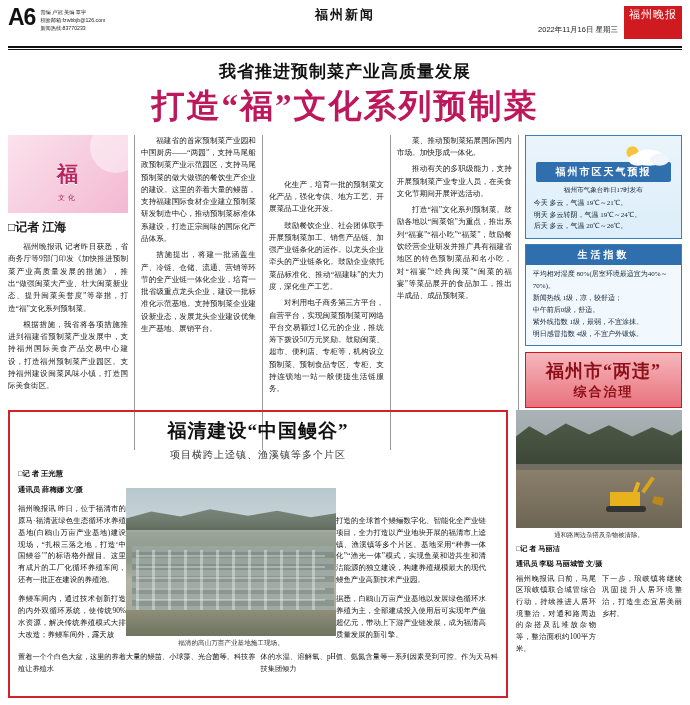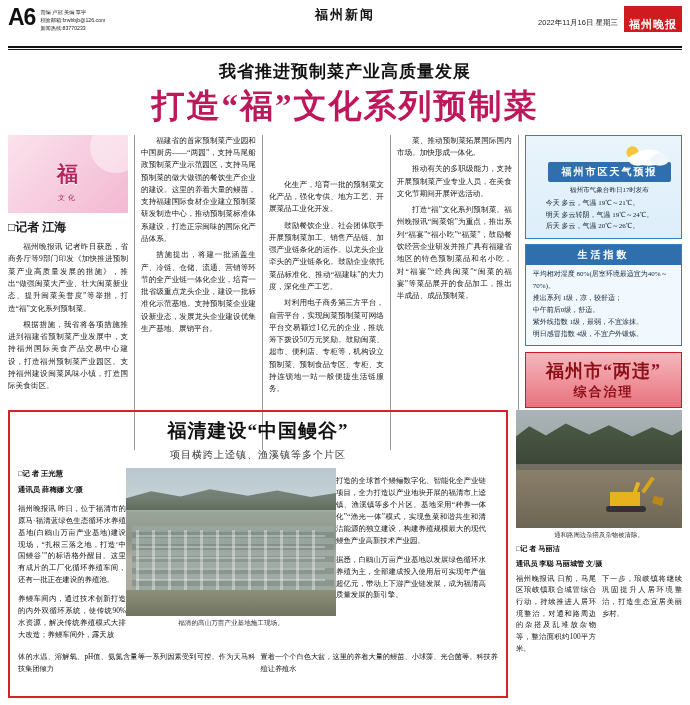--- a/index.html
+++ b/index.html
@@ -34,23 +34,23 @@
     position:absolute; left:0; right:0; top:6px; text-align:center;
     font-size: 13px; font-weight:bold; letter-spacing:2px;
     font-family:"Liberation Serif", serif;
   }
   .mh-right { display:flex; align-items:flex-start; gap:6px; position:relative; z-index:2;}
   .mh-date {
     font-size: 7.5px; color:#222; font-family:"Liberation Sans", sans-serif;
     align-self:flex-end; padding-bottom:4px;
   }
   .logo-box {
-    width: 58px; height: 26px; background:#cf1b20; color:#fff;
-    font-size: 11px; font-weight:bold; line-height:13px;
-    text-align:center; padding-top:12px; letter-spacing:1px;
+    width: 58px; height: 33px; background:#cf1b20; color:#fff;
+    font-size: 11px; font-weight:normal; line-height:13px;
+    text-align:center; padding-top:2px; letter-spacing:1px;
   }
   .rule-top { height:2px; background:#111; margin:0 8px; }
   .rule-thin { height:1px; background:#111; margin:1px 8px 0 8px; }
 
   
   .headline-wrap { text-align:center; padding: 10px 0 6px 0; }
   .sub-headline {
     font-size: 17px; font-weight:bold; letter-spacing:1px; color:#111;
     margin-bottom: 6px;
   }
@@ -89,21 +89,21 @@
   .culture-img:after{
     content:""; position:absolute; right:-14px; top:-14px; width:52px; height:52px;
     border-radius:50%; background:rgba(255,255,255,.45);
   }
   .byline { font-size:12px; font-weight:bold; margin: 2px 0 4px 0; }
 
   
   .rail { width: 164px; }
   .weather-card {
     border:1px solid #3b7fb8; background:linear-gradient(180deg,#eaf4fb,#dceefa);
-    padding:0 0 5px 12px; margin-bottom:5px; position:relative; overflow:hidden;
+    padding:0 0 5px 0; margin-bottom:5px; position:relative; overflow:hidden;
   }
   .cloud {
     position:absolute; right:8px; top:6px; width:54px; height:26px;
   }
   .w-title {
     background:#2f6fae; color:#fff; font-size:10px; font-weight:bold;
     text-align:center; letter-spacing:2px; padding:3px 0; margin:26px 10px 4px 10px;
     border-radius:2px;
   }
   .w-issue { font-size:6.6px; text-align:center; color:#123; margin-bottom:3px;}
@@ -130,21 +130,21 @@
   .feature {
     position:absolute; left:8px; top:410px; width: 500px; height: 288px;
     border:2px solid #d2232a; padding:6px 8px;
   }
   .feat-title {
     text-align:center; font-size:19px; font-weight:bold; letter-spacing:1px;
   }
   .feat-sub {
     text-align:center; font-size:10px; color:#333; margin-top:4px; letter-spacing:1px;
   }
-  .feat-body { display:flex; margin-top:6px; }
+  .feat-body { display:flex; margin-top:6px;align-items:flex-end; }
   .feat-left { width:108px; font-size:7.4px; line-height:1.6; text-align:justify; }
   .feat-left .byl { font-weight:bold; margin-bottom:4px; font-size:7.4px;}
   .feat-mid { width:210px; }
   .feat-photo {
     width:210px; height:148px;
     background:
       linear-gradient(180deg,#b9c7cf 0%, #c6d2d6 22%, #9aa59a 30%, #8d9687 48%, #b3b2a6 62%, #9fa595 100%);
     position:relative; overflow:hidden;
   }
   .feat-photo .hill{
@@ -250,21 +250,21 @@
       <p>化生产，培育一批的预制菜文化产品，强化专供、地方工艺、开展菜品工业化开发。</p>
       <p>鼓励餐饮企业、社会团体联手开展预制菜加工、销售产品链、加强产业链条化的运作。以龙头企业牵头的产业链条化。鼓励企业依托菜品标准化、推动“福建味”的大力度，深化生产工艺。</p>
       <p>对利用电子商务第三方平台，自营平台，实现闽菜预制菜可网络平台交易额过1亿元的企业，推统筹下拨设50万元奖励。鼓励闽菜、超市、便利店、专柜等，机构设立预制菜、预制食品专区、专柜、支持连锁地一站一般便捷生活链服务。</p>
     </div>
 
     <div class="vline"></div>
 
     <div class="col c4">
       <p>菜、推动预制菜拓展国际国内市场。加快形成一体化。</p>
       <p>推动有关的多职级能力，支持开展预制菜产业专业人员，在美食文化节期间开展评选活动。</p>
-      <p>打造“福”文化系列预制菜。福州晚报讯“闽菜馆”为重点，推出系列“福宴”“福小吃”“福菜”，鼓励餐饮经营企业研发并推广具有福建省地区的特色预制菜品和名小吃，对“福宴”“经典闽菜”“闽菜的福宴”等菜品展开的食品加工，推出半成品、成品预制菜。</p>
+      <p>打造“福”文化系列预制菜。鼓励各地以“闽菜馆”为重点，推出系列“福宴”“福小吃”“福菜”，鼓励餐饮经营企业研发并推广具有福建省地区的特色预制菜品和名小吃，对“福宴”“经典闽菜”“闽菜的福宴”等菜品展开的食品加工，推出半成品、成品预制菜。</p>
     </div>
 
     <div class="vline"></div>
 
     <div class="rail">
 
       <div class="weather-card">
         <svg class="cloud" viewBox="0 0 80 36">
           <circle cx="20" cy="14" r="9" fill="#f7c53d"></circle>
           <ellipse cx="44" cy="22" rx="22" ry="12" fill="#ffffff"></ellipse>
@@ -277,21 +277,21 @@
           <div>今天 多云，气温 19℃～21℃。</div>
           <div>明天 多云转阴，气温 19℃～24℃。</div>
           <div>后天 多云，气温 20℃～26℃。</div>
         </div>
       </div>
 
       <div class="index-card">
         <div class="index-title">生活指数</div>
         <div class="index-body">
           <div>平均相对湿度 80%(居室环境最适宜为40%～70%)。</div>
-          <div>推出系列 1级，凉，较舒适；</div>
+          <div>新闻热线 1级，凉，较舒适；</div>
           <div>中午前后0级，舒适。</div>
           <div>紫外线指数 1级，最弱，不宜涂抹。</div>
           <div>明日感冒指数 4级，不宜户外锻炼。</div>
         </div>
       </div>
 
       <div class="promo">
         <div class="promo-l1">福州市“两违”</div>
         <div class="promo-l2">综合治理</div>
       </div>
@@ -321,22 +321,22 @@
           <div class="fore"></div>
         </div>
         <div class="photo-cap">福清的高山万亩产业基地施工现场。</div>
       </div>
       <div class="feat-right">
         <p>打造的全球首个鳗鲡数字化、智能化全产业链项目，全力打造以产业地块开展的福清市上迳镇、渔溪镇等多个片区。基地采用“种养一体化”“渔光一体”模式，实现鱼菜和谐共生和清洁能源的独立建设，构建养殖规模最大的现代鳗鱼产业高新技术产业园。</p>
         <p>据悉，白鸥山万亩产业基地以发展绿色循环水养殖为主，全部建成投入使用后可实现年产值超亿元，带动上下游产业链发展，成为福清高质量发展的新引擎。</p>
       </div>
     </div>
     <div class="feat-cols">
+      <div>置着一个个白色大盆，这里的养着大量的鳗苗、小球藻、光合菌等。科技养殖让养殖水</div>
       <div>体的水温、溶解氧、pH值、氨氮含量等一系列因素受到可控。作为天马科技集团倾力</div>
-      <div>置着一个个白色大盆，这里的养着大量的鳗苗、小球藻、光合菌等。科技养殖让养殖水</div>
     </div>
   </div>
 
   <div class="br">
     <div class="br-photo">
       <div class="sky"></div>
       <div class="tree"></div>
       <div class="ground"></div>
       <svg class="machine" viewBox="0 0 62 42">
         <rect x="6" y="20" width="30" height="14" fill="#e8b21e"></rect>

